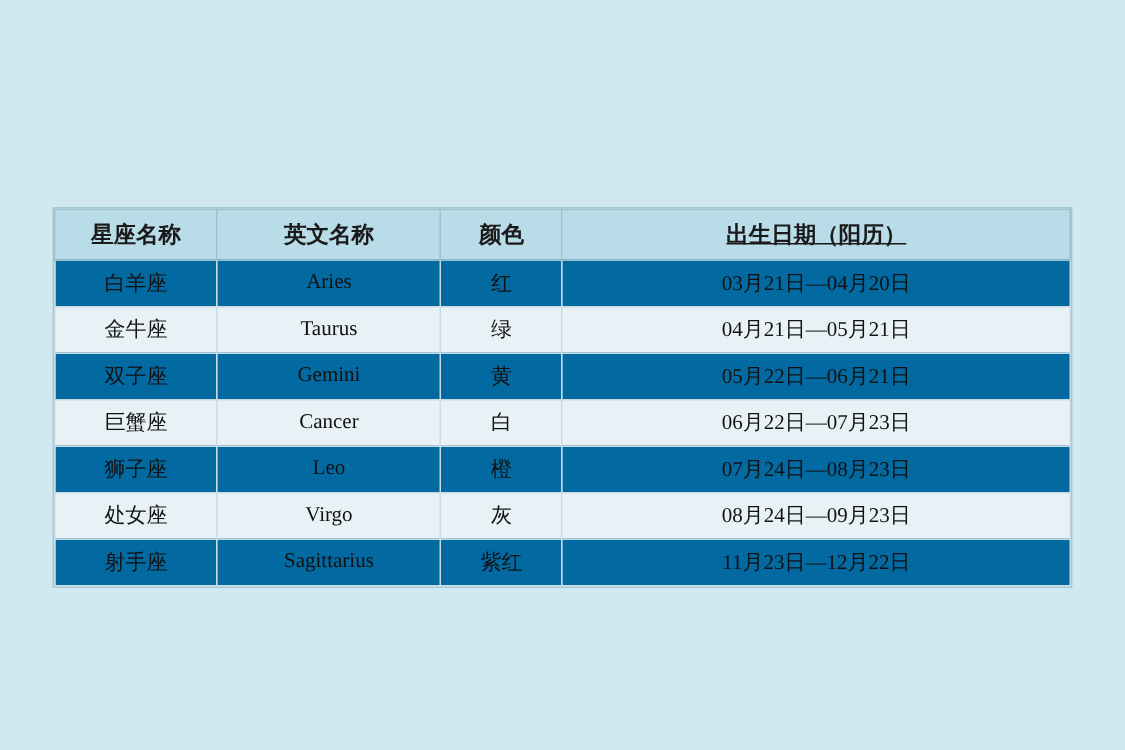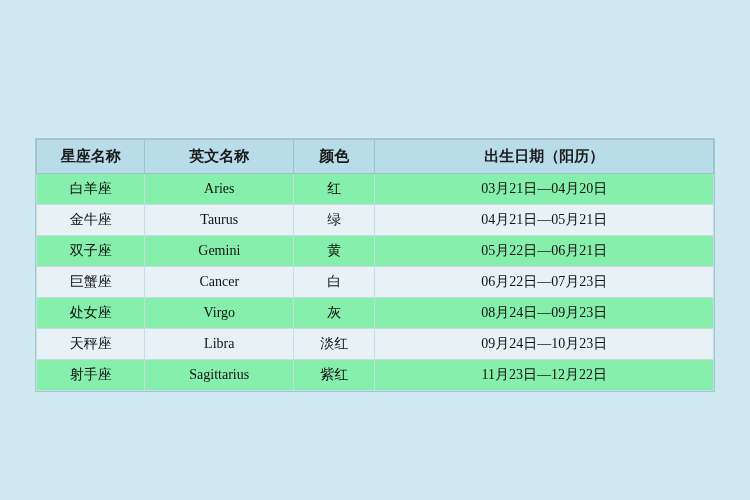--- a/index.html
+++ b/index.html
@@ -39,31 +39,31 @@
       font-size: 15px;
       font-weight: bold;
     }
 
     td {
       padding: 6px 10px;
       text-align: center;
       border: 1px solid #c8dce4;
       font-size: 14px;
       color: #111;
-      background-color: #86efac;
+      background-color: #0369a1;
     }
 
     tr:nth-child(even) td {
       background-color: #e8f2f6;
     }
 
     .col-name { width: 16%; }
     .col-english { width: 22%; }
     .col-color { width: 12%; }
-    .col-date { width: 50%; }
+    .col-date { width: 50%; text-decoration: underline; }
   </style>
 </head>
 <body>
 
 <div class="table-container">
   <table>
     <thead>
       <tr>
         <th class="col-name">星座名称</th>
         <th class="col-english">英文名称</th>
@@ -90,30 +90,30 @@
           <td>黄</td>
           <td>05月22日—06月21日</td>
         </tr>
         <tr>
           <td>巨蟹座</td>
           <td>Cancer</td>
           <td>白</td>
           <td>06月22日—07月23日</td>
         </tr>
         <tr>
+          <td>狮子座</td>
+          <td>Leo</td>
+          <td>橙</td>
+          <td>07月24日—08月23日</td>
+        </tr>
+        <tr>
           <td>处女座</td>
           <td>Virgo</td>
           <td>灰</td>
           <td>08月24日—09月23日</td>
-        </tr>
-        <tr>
-          <td>天秤座</td>
-          <td>Libra</td>
-          <td>淡红</td>
-          <td>09月24日—10月23日</td>
         </tr>
         <tr>
           <td>射手座</td>
           <td>Sagittarius</td>
           <td>紫红</td>
           <td>11月23日—12月22日</td>
         </tr>
       </tbody>
   </table>
 </div>

